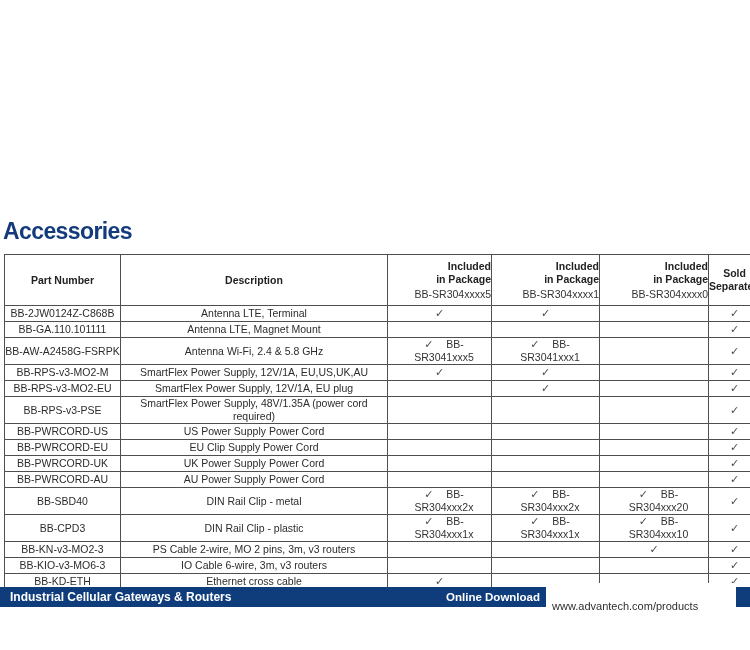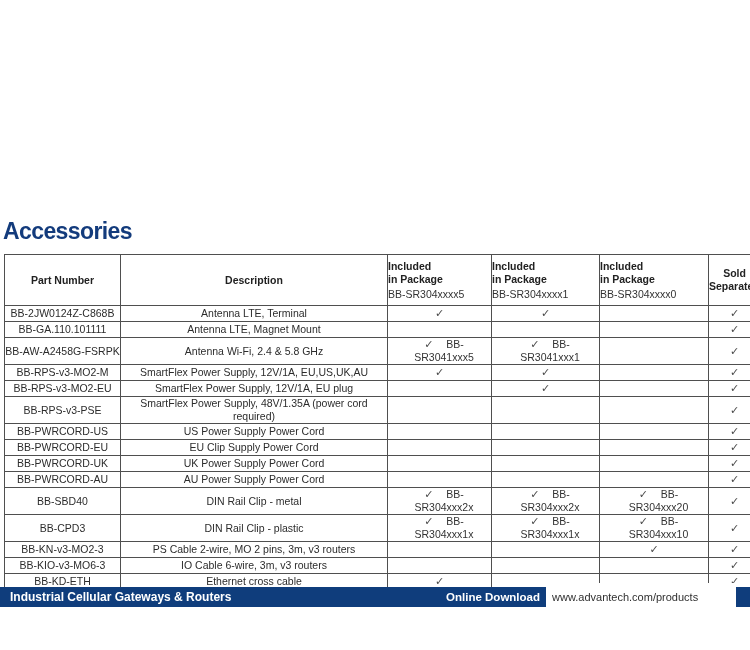--- a/index.html
+++ b/index.html
@@ -38,21 +38,21 @@
   table.acc th, table.acc td {
     border: 1px solid #4f4f4f;
     font-size: 10.5px;
     line-height: 13px;
     padding: 0;
     vertical-align: middle;
     overflow: hidden;
   }
   table.acc thead th { height: 50px; font-weight: bold; color: #222; }
   th.h-left { text-align: center; padding-left: 6px; }
-  th.h-inc { text-align: left; }
+  th.h-inc { text-align: right; }
   .inc-title { font-weight: bold; white-space: pre-line; }
   .inc-model { font-weight: normal; margin-top: 2px; color: #333; }
   th.h-sold { text-align: center; font-weight: bold; }
   table.acc tbody td { height: 15px; }
   td.pn { text-align: center; padding-left: 6px; white-space: nowrap; }
   td.desc { text-align: center; padding-left: 6px; white-space: pre-line; }
   td.pkg { text-align: center; }
   td.pkg.with-label {
     text-align: center;
     padding-left: 9px;
@@ -94,21 +94,21 @@
     color: #ffffff;
     margin-right: 6px;
     white-space: nowrap;
   }
   .url-box {
     width: 190px;
     height: 29px;
     background: #ffffff;
     margin-right: 14px;
     display: flex;
-    align-items: center;
+    align-items: flex-end;
     overflow: hidden;
   }
   .url-box span {
     padding-left: 6px;
     font-size: 11px;
     color: #2f2f2f;
     white-space: nowrap;
   }
 </style>
 </head>

